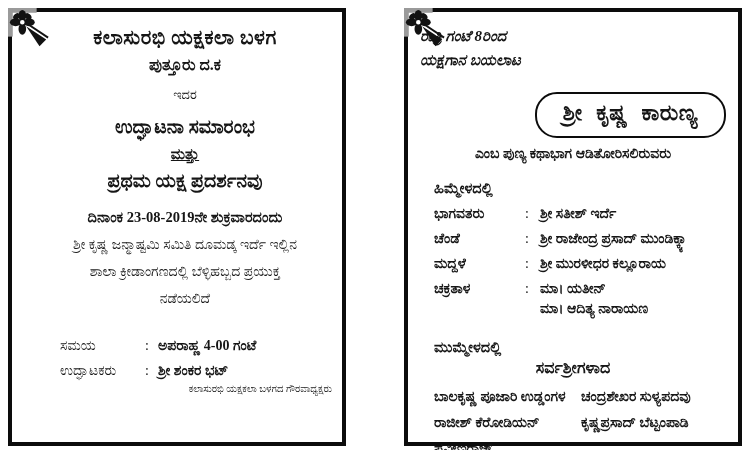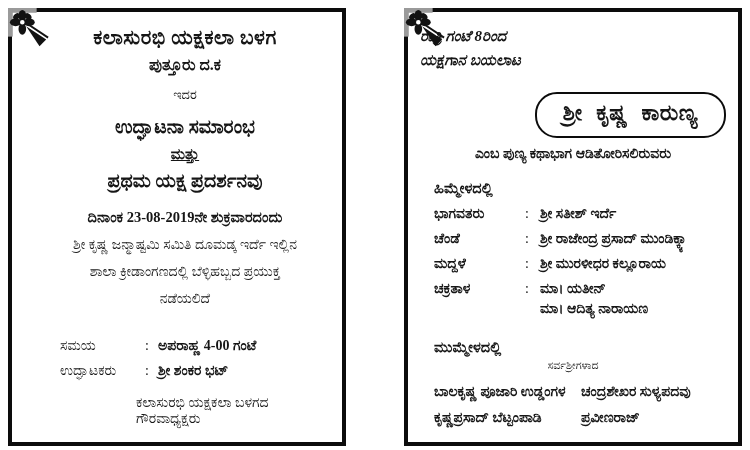--- a/index.html
+++ b/index.html
@@ -35,21 +35,21 @@
   .lp-event1  { font-size:19px; font-weight:bold; margin-top:13px; }
   .lp-and     { font-size:15px; font-weight:600; margin-top:8px;text-decoration:underline; }
   .lp-event2  { font-size:19px; font-weight:bold; margin-top:7px; }
   .lp-date    { font-size:14.5px; font-weight:600; margin-top:17px; }
   .lp-venue   { font-size:14px; margin-top:11px; }
   .lp-info    { width:100%; margin-top:22px; padding-left:22px; text-align:left; font-size:14px; }
   .info-row   { display:flex; margin-top:9px; }
   .info-label { width:76px; flex:0 0 76px; }
   .info-colon { width:22px; flex:0 0 22px; text-align:center; }
   .info-value { font-weight:600; }
-  .lp-subtitle-lines { padding-left:98px; text-align:left; width:100%; font-size:14px; line-height:16px; margin-top:16px; }
+  .lp-subtitle-lines { padding-left:98px; text-align:right; width:100%; font-size:10px; line-height:16px; margin-top:2px; }
   .lp-footer  { margin-top:auto; margin-bottom:6px; font-size:14px; font-weight:600; }
   
   .rp-inner { padding:10px 12px 6px 12px; height:100%; display:flex; flex-direction:column; }
   .rp-header { text-align:left; font-size:15px; font-weight:bold; line-height:24px; margin-top:2px;font-style:italic; }
   .rp-oval-wrap { display:flex; justify-content:flex-end; margin-top:20px;font-family:Liberation Mono, monospace; }
   .rp-oval {
     border:2.5px solid #0c0c0c;
     border-radius:22px;
     padding:7px 26px 9px 26px;
     font-size:22px;
@@ -58,21 +58,21 @@
   }
   .rp-subtitle { text-align:center; font-size:14px; font-weight:600; margin-top:8px; }
   .rp-section { padding-left:14px; margin-top:18px; font-size:14px; }
   .rp-heading { font-weight:bold; font-size:14.5px; }
   .cast-row { display:flex; margin-top:9px; }
   .cast-role  { width:80px; flex:0 0 80px; font-weight:600; }
   .cast-colon { width:26px; flex:0 0 26px; text-align:center; }
   .cast-name  { font-weight:600; }
   .cast-name2 { padding-left:106px; margin-top:4px; font-weight:600; }
   .rp-mummela-heading { padding-left:14px; margin-top:22px; font-weight:bold; font-size:14.5px; }
-  .rp-sarvashri { text-align:center; font-size:11px; font-weight:400; margin-top:3px; }
+  .rp-sarvashri { text-align:center; font-size:16px; font-weight:700; margin-top:3px; }
   .rp-performers { display:grid; grid-template-columns:1fr 1fr; column-gap:6px; row-gap:10px; padding-left:14px; padding-right:4px; margin-top:12px; font-size:14px; font-weight:600; }
 </style>
 </head>
 <body>
 
 <div class="panel" id="left-panel">
   <svg class="corner-ornament" viewBox="0 0 44 44" xmlns="http://www.w3.org/2000/svg">
     <rect x="0" y="0" width="30" height="5" fill="#9a9a9a"></rect>
     <rect x="0" y="0" width="5" height="30" fill="#9a9a9a"></rect>
     <g fill="#121212">
@@ -165,17 +165,18 @@
         <span class="cast-name">ಮಾ। ಯತೀನ್</span>
       </div>
       <div class="cast-name2">ಮಾ। ಆದಿತ್ಯ ನಾರಾಯಣ</div>
     </div>
 
     <div class="rp-mummela-heading">ಮುಮ್ಮೇಳದಲ್ಲಿ</div>
     <div class="rp-sarvashri">ಸರ್ವಶ್ರೀಗಳಾದ</div>
     <div class="rp-performers">
       <div>ಬಾಲಕೃಷ್ಣ ಪೂಜಾರಿ ಉಡ್ಡಂಗಳ</div>
       <div>ಚಂದ್ರಶೇಖರ ಸುಳ್ಯಪದವು</div>
+      <div>ರಾಜೀಶ್ ಕೆರೋಡಿಯನ್</div>
       <div>ಕೃಷ್ಣಪ್ರಸಾದ್ ಬೆಟ್ಟಂಪಾಡಿ</div>
       <div>ಪ್ರವೀಣರಾಜ್</div>
     </div>
   </div>
 </div>
 
 </body></html>

